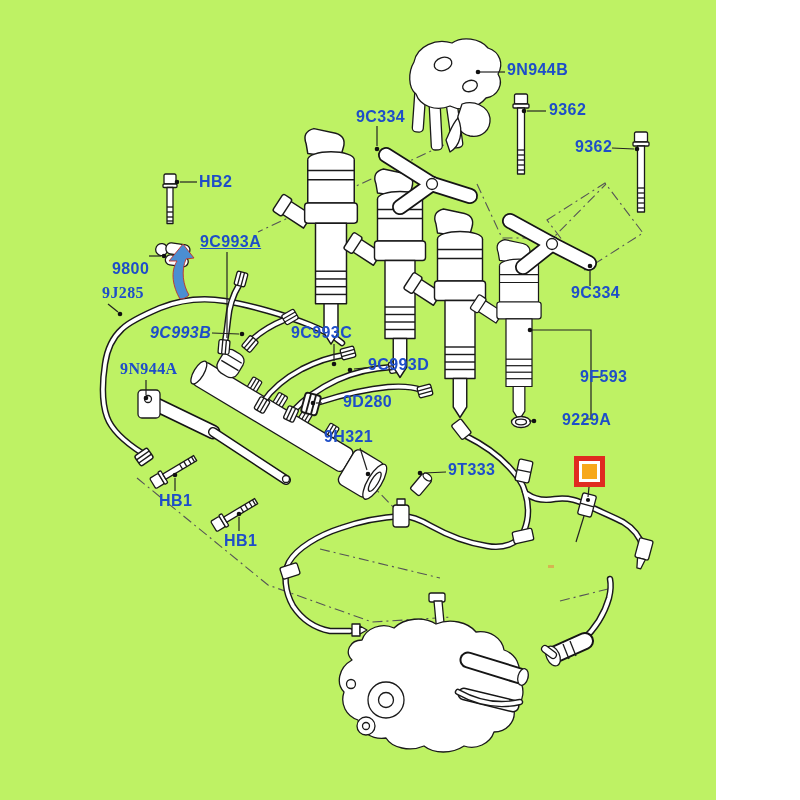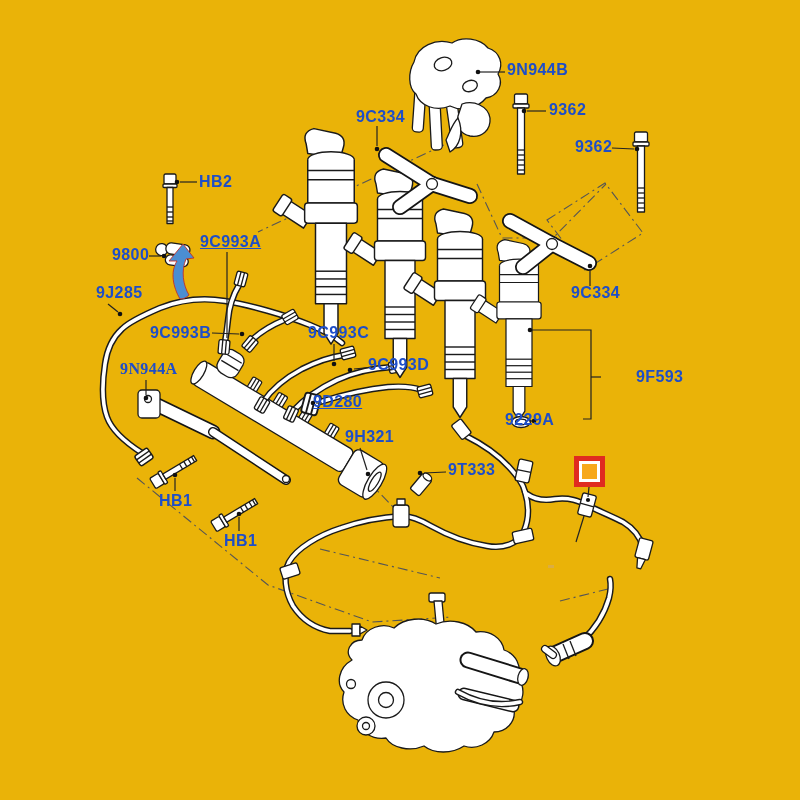--- a/index.html
+++ b/index.html
@@ -1,16 +1,16 @@
 <!DOCTYPE html>
 <html style="--label-blue: #1e4ec8; --line-black: #1a1a1a; --highlight-red: #e02b20; --highlight-orange: #f7a81b; --arrow-blue: #4b8ed2; --arrow-red: #c03028;"><head>
 <meta charset="utf-8">
 <style>
   html,body{margin:0;padding:0;background:#fff;}
-  #stage{position:relative;width:800px;height:800px;background:#eab308;overflow:hidden;
+  #stage{position:relative;width:716px;height:800px;background:#bef264;overflow:hidden;
          font-family:"Liberation Sans","DejaVu Sans",sans-serif;}
   #art{position:absolute;left:0;top:0;}
   
   .ln{stroke:#1a1a1a;stroke-width:1.3;fill:#fff;stroke-linejoin:round;}
   .lnf{stroke:#1a1a1a;stroke-width:1.3;fill:none;stroke-linejoin:round;}
   .po{stroke:#1a1a1a;stroke-width:6.5;fill:none;stroke-linecap:round;stroke-linejoin:round;}
   .pi{stroke:#fff;stroke-width:3.6;fill:none;stroke-linecap:round;stroke-linejoin:round;}
   .co{stroke:#151515;stroke-linecap:round;}
   .ci{stroke:#fff;stroke-linecap:round;}
   .dash{stroke:#555;stroke-width:1.1;fill:none;stroke-dasharray:10 4 2 4;}
@@ -330,33 +330,33 @@
         <circle class="dot" cx="588" cy="500" r="2.1"></circle>
   </g>
 </svg>
 
 <div id="label-layer">
       <div class="part-label" style="left: 507px; top: 64px;">9N944B</div>
       <div class="part-label" style="left: 549px; top: 104px;">9362</div>
       <div class="part-label" style="left: 575px; top: 141px;">9362</div>
       <div class="part-label" style="left: 199px; top: 176px; text-align: right;">HB2</div>
       <div class="part-label" style="left: 200px; top: 236px; text-decoration: underline;">9C993A</div>
-      <div class="part-label" style="left: 112px; top: 249px; text-align: center;">9800</div>
-      <div class="part-label" style="left: 96px; top: 287px;">9J285</div>
-      <div class="part-label" style="left: 150px; top: 327px;">9C993B</div>
+      <div class="part-label" style="left: 112px; top: 263px; text-align: center;">9800</div>
+      <div class="part-label" style="left: 102px; top: 287px; font-family: Liberation Serif, serif;">9J285</div>
+      <div class="part-label" style="left: 150px; top: 327px; font-style: italic;">9C993B</div>
       <div class="part-label" style="left: 120px; top: 363px; font-family: Liberation Serif, serif;">9N944A</div>
-      <div class="part-label" style="left: 308px; top: 327px;">9C993C</div>
+      <div class="part-label" style="left: 291px; top: 327px;">9C993C</div>
       <div class="part-label" style="left: 368px; top: 359px;">9C993D</div>
-      <div class="part-label" style="left: 313px; top: 396px; text-decoration: underline;">9D280</div>
-      <div class="part-label" style="left: 345px; top: 431px;">9H321</div>
+      <div class="part-label" style="left: 343px; top: 396px;">9D280</div>
+      <div class="part-label" style="left: 324px; top: 431px;">9H321</div>
       <div class="part-label" style="left: 159px; top: 495px;">HB1</div>
       <div class="part-label" style="left: 224px; top: 535px;">HB1</div>
       <div class="part-label" style="left: 448px; top: 464px;">9T333</div>
-      <div class="part-label" style="left: 505px; top: 414px;">9229A</div>
-      <div class="part-label" style="left: 636px; top: 371px;">9F593</div>
+      <div class="part-label" style="left: 562px; top: 414px;">9229A</div>
+      <div class="part-label" style="left: 580px; top: 371px;">9F593</div>
       <div class="part-label" style="left: 356px; top: 111px;">9C334</div>
       <div class="part-label" style="left: 571px; top: 287px;">9C334</div>
     </div>
 
 <div id="highlight" style="left: 574px; top: 456px; width: 31px; height: 31px;">
   <div class="inner"></div>
 </div>
 <div id="artifact" style="left: 548px; top: 565px; width: 6px; height: 3px;"></div>
 
 </div>

